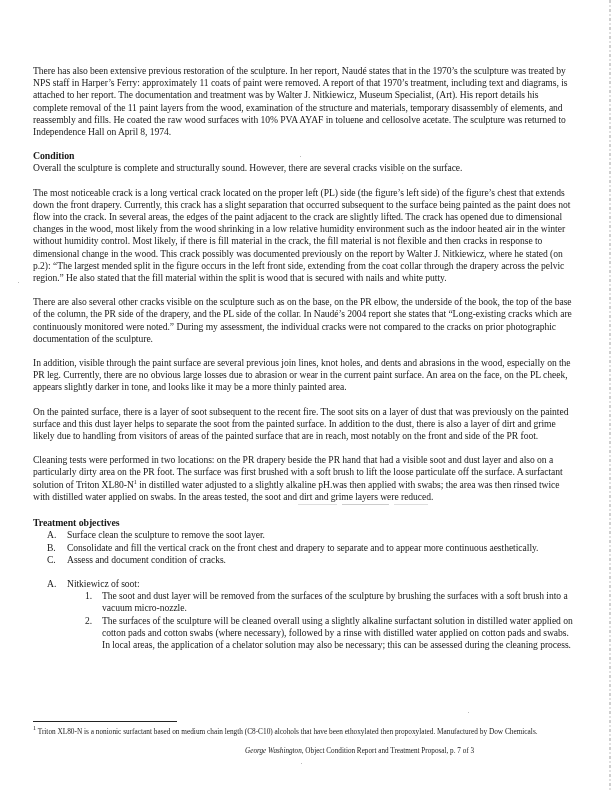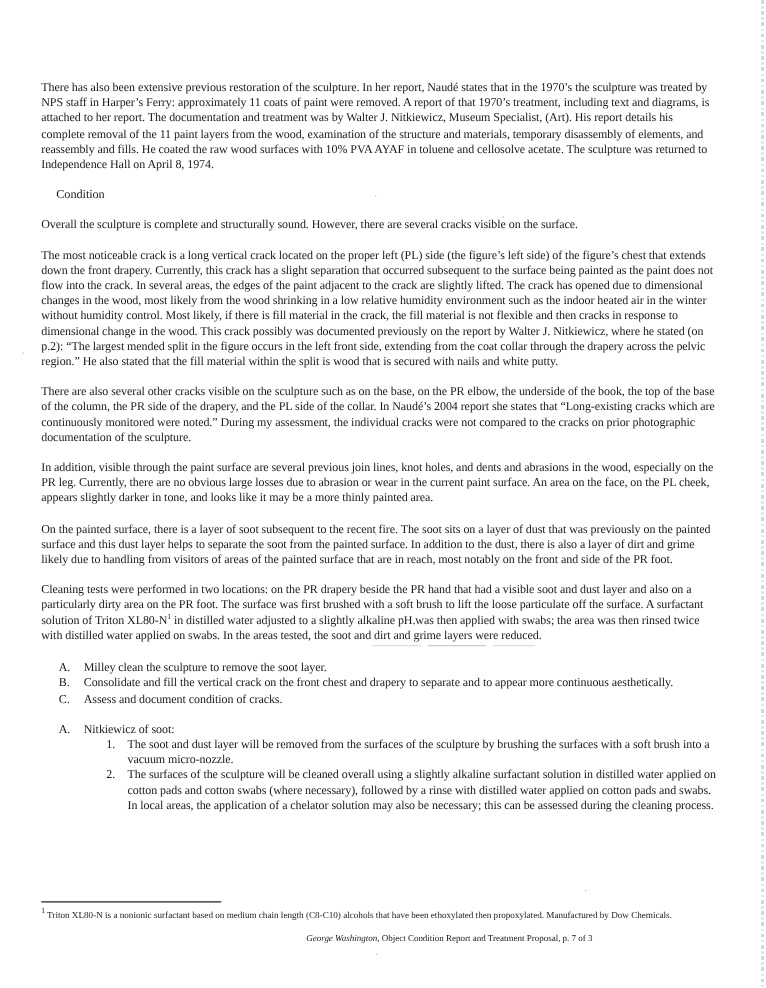--- a/index.html
+++ b/index.html
@@ -2,21 +2,21 @@
 <html><head>
 <meta charset="utf-8">
 <style>
   html, body { margin: 0; padding: 0; }
   body {
     width: 613px; height: 790px; background: #ffffff; position: relative; overflow: hidden;
     font-family: "Liberation Serif", serif; color: #1a1a1a;
   }
   .page { position: absolute; left: 33px; top: 65px; width: 540px; font-size: 9.6px; line-height: 12.2px; letter-spacing: -0.05px; }
   p { margin: 0 0 12px 0; text-align: left; }
-  h3 { margin: 12px; font-size: 9.8px; font-weight: normal; line-height: 12.2px; }
+  h3 { margin: 0; font-size: 9.8px; font-weight: bold; line-height: 12.2px; }
   .sect { margin-bottom: 12px; }
   ol.alpha { margin: 0; padding: 0; list-style: none; }
   ol.alpha > li { position: relative; padding-left: 34px; }
   ol.alpha > li > .mk { position: absolute; left: 14px; top: 0; }
   ol.num { margin: 0; padding: 0; list-style: none; }
   ol.num > li { position: relative; padding-left: 69px; }
   ol.num > li > .mk { position: absolute; left: 52px; top: 0; }
   sup { font-size: 6px; line-height: 0; vertical-align: 4px; }
   .faint-line { height: 1px; margin: -8px 0 7px 265px; width: 130px; background: linear-gradient(90deg, #ddd 0 30%, transparent 30% 34%, #ccc 34% 70%, transparent 70% 74%, #ddd 74%); }
   .fn-rule { position: absolute; left: 33px; top: 721px; width: 144px; height: 1px; background: #222; }
@@ -41,22 +41,23 @@
     <p>In addition, visible through the paint surface are several previous join lines, knot holes, and dents and abrasions in the wood, especially on the PR leg. Currently, there are no obvious large losses due to abrasion or wear in the current paint surface. An area on the face, on the PL cheek, appears slightly darker in tone, and looks like it may be a more thinly painted area.</p>
     <p style="margin-bottom:0">On the painted surface, there is a layer of soot subsequent to the recent fire. The soot sits on a layer of dust that  was previously on the painted surface and this dust layer helps to separate the soot from the painted surface. In addition to the dust, there is also a layer of dirt and grime likely due to handling from visitors of areas of the painted surface that are in reach, most notably on the front and side of the PR foot.</p>
   </div>
 
   <div class="sect">
     <p style="margin-bottom:9px"><span>Cleaning tests were performed in two locations: on the PR drapery beside the PR hand  that had a visible soot and dust layer and also on a particularly dirty area on the PR foot. The surface was first brushed with a soft brush to lift the loose particulate off the surface.  A surfactant solution of Triton XL80-N</span><sup>1</sup><span> in distilled water adjusted to a slightly alkaline pH.was  then applied with swabs; the area was then rinsed twice with distilled water applied on swabs.  In the areas tested, the soot and dirt and grime layers were reduced.</span></p>
     <div class="faint-line"></div>
   </div>
 
   <div class="sect">
+    <h3>Treatment objectives</h3>
     <ol class="alpha">
-      <li><span class="mk">A.</span><span>Milley clean the sculpture to remove the soot layer.</span></li>
+      <li><span class="mk">A.</span><span>Surface clean the sculpture to remove the soot layer.</span></li>
       <li><span class="mk">B.</span><span>Consolidate and fill the vertical crack on the front chest and drapery to separate and to appear more continuous aesthetically.</span></li>
       <li><span class="mk">C.</span><span>Assess and document condition of cracks.</span></li>
     </ol>
   </div>
 
   <div>
     <ol class="alpha">
       <li><span class="mk">A.</span><span>Nitkiewicz of soot:</span></li>
     </ol>
     <ol class="num">

